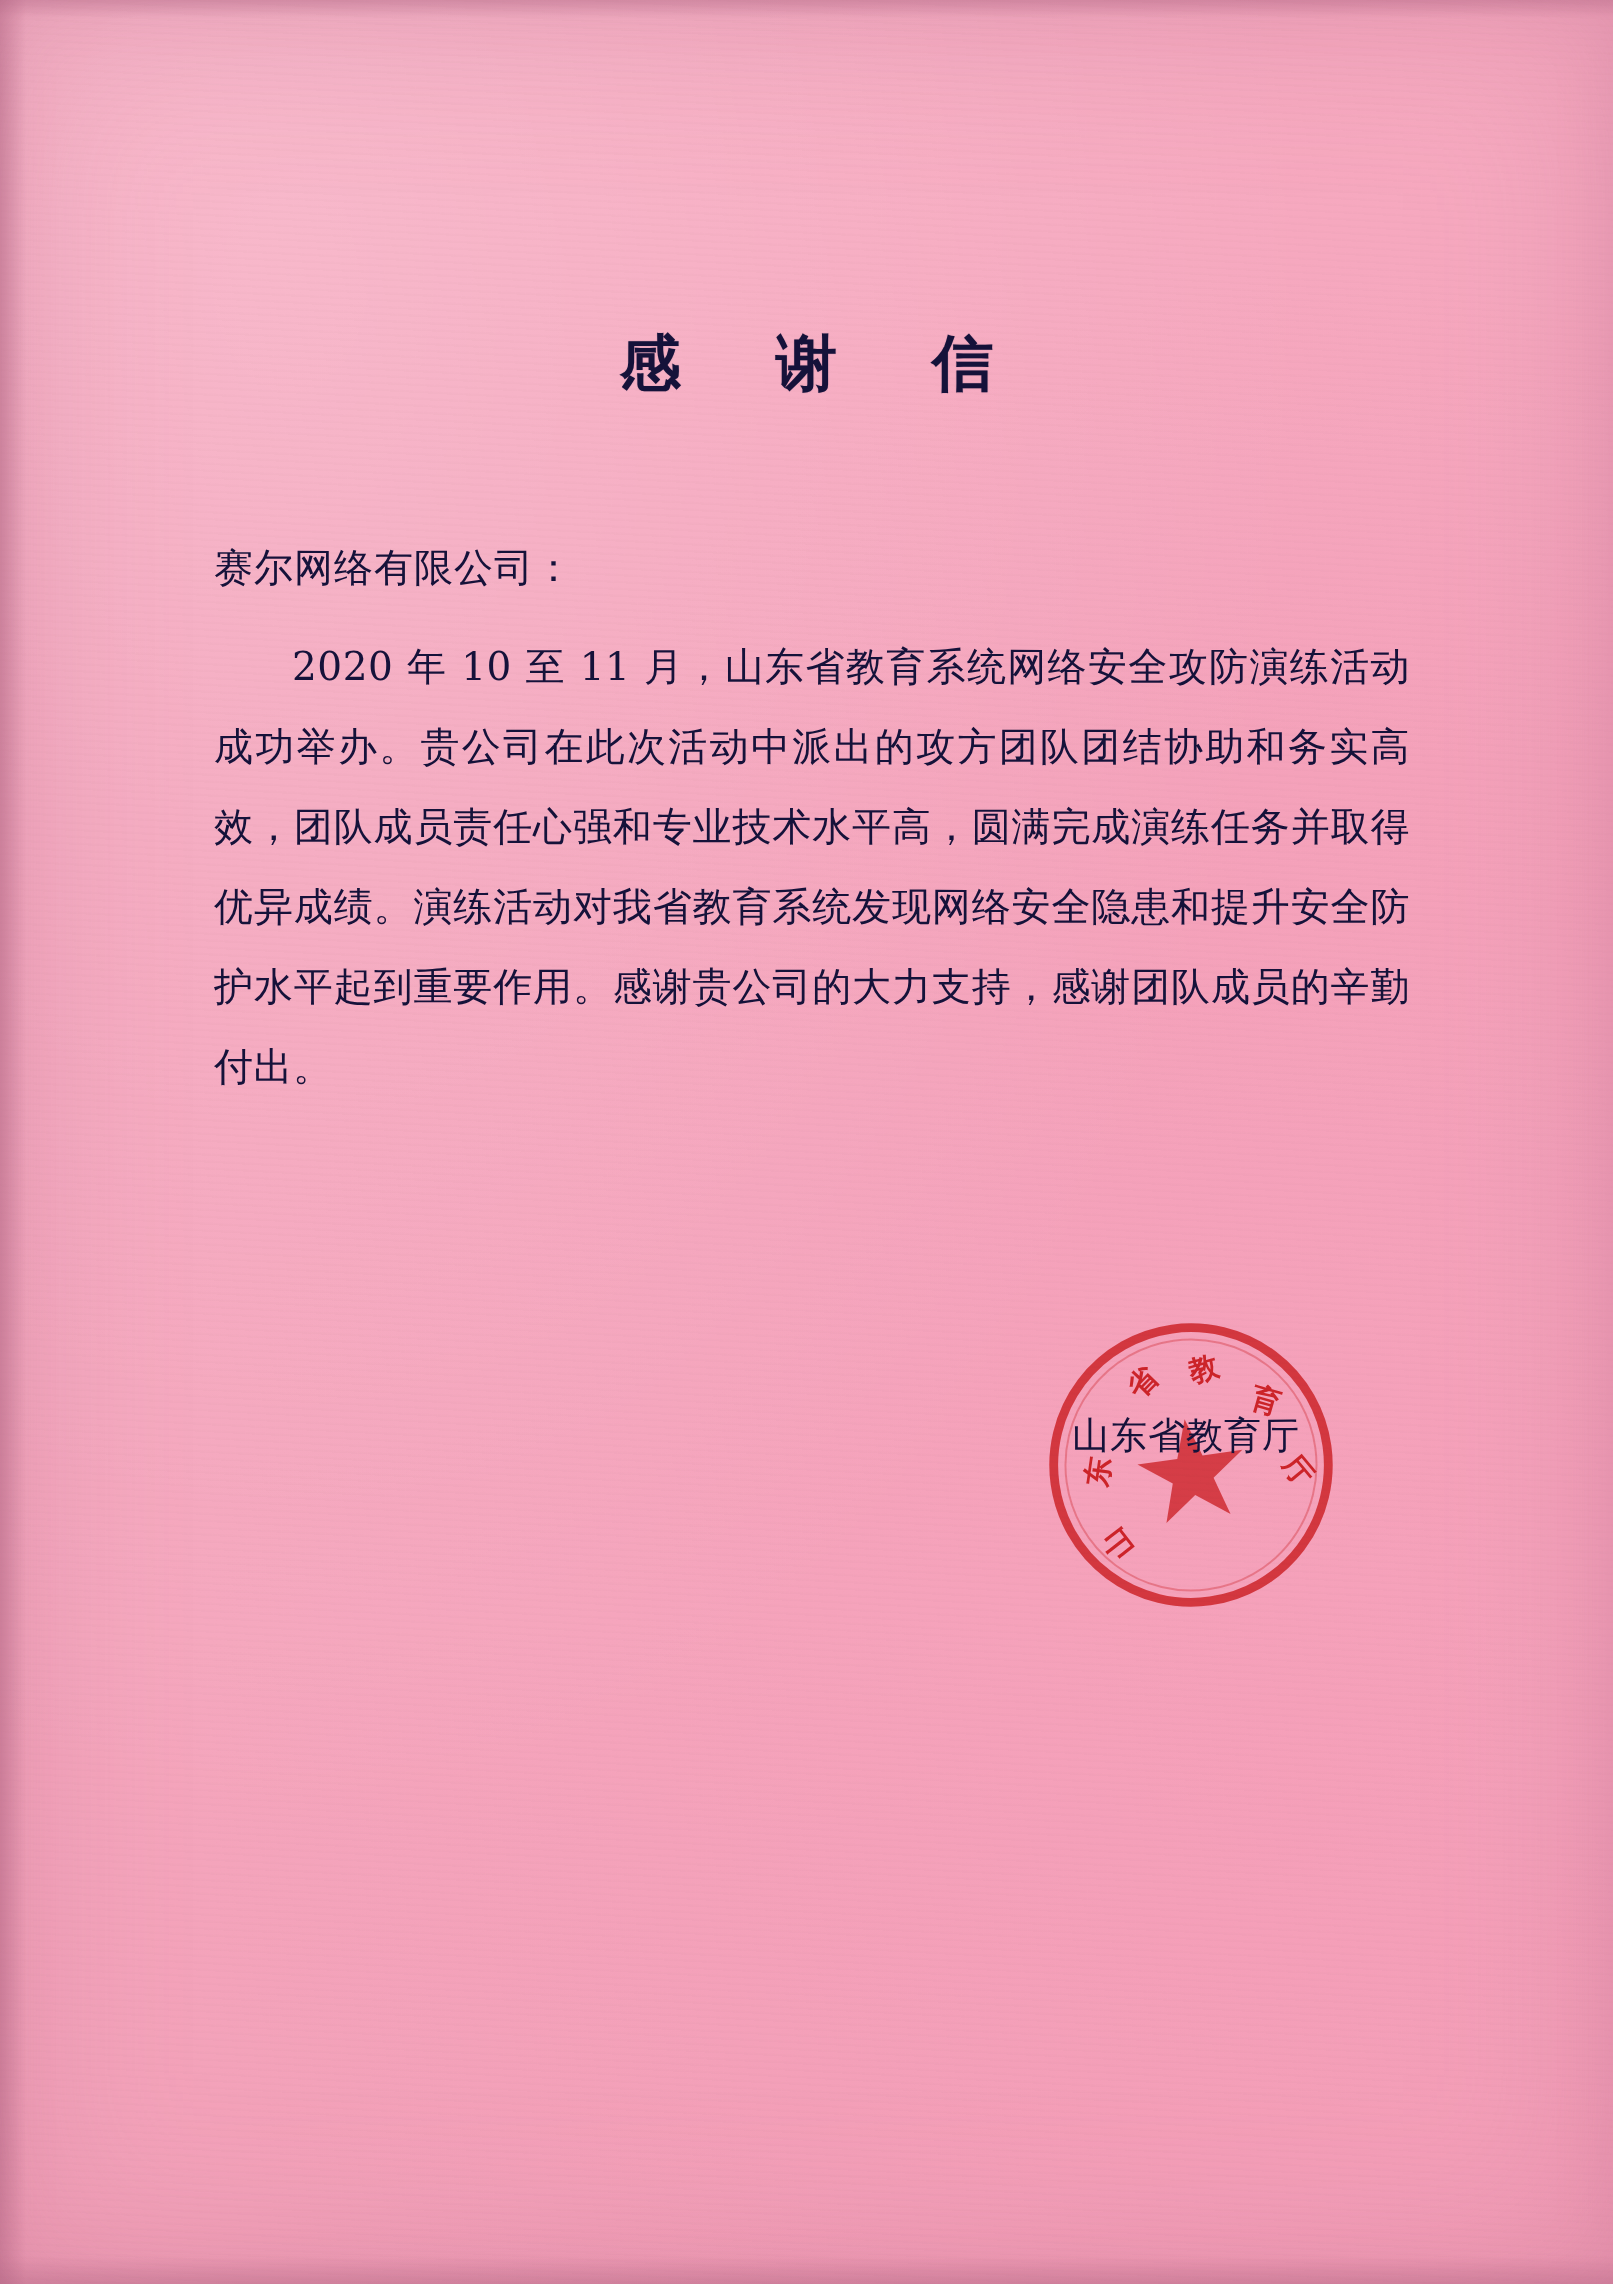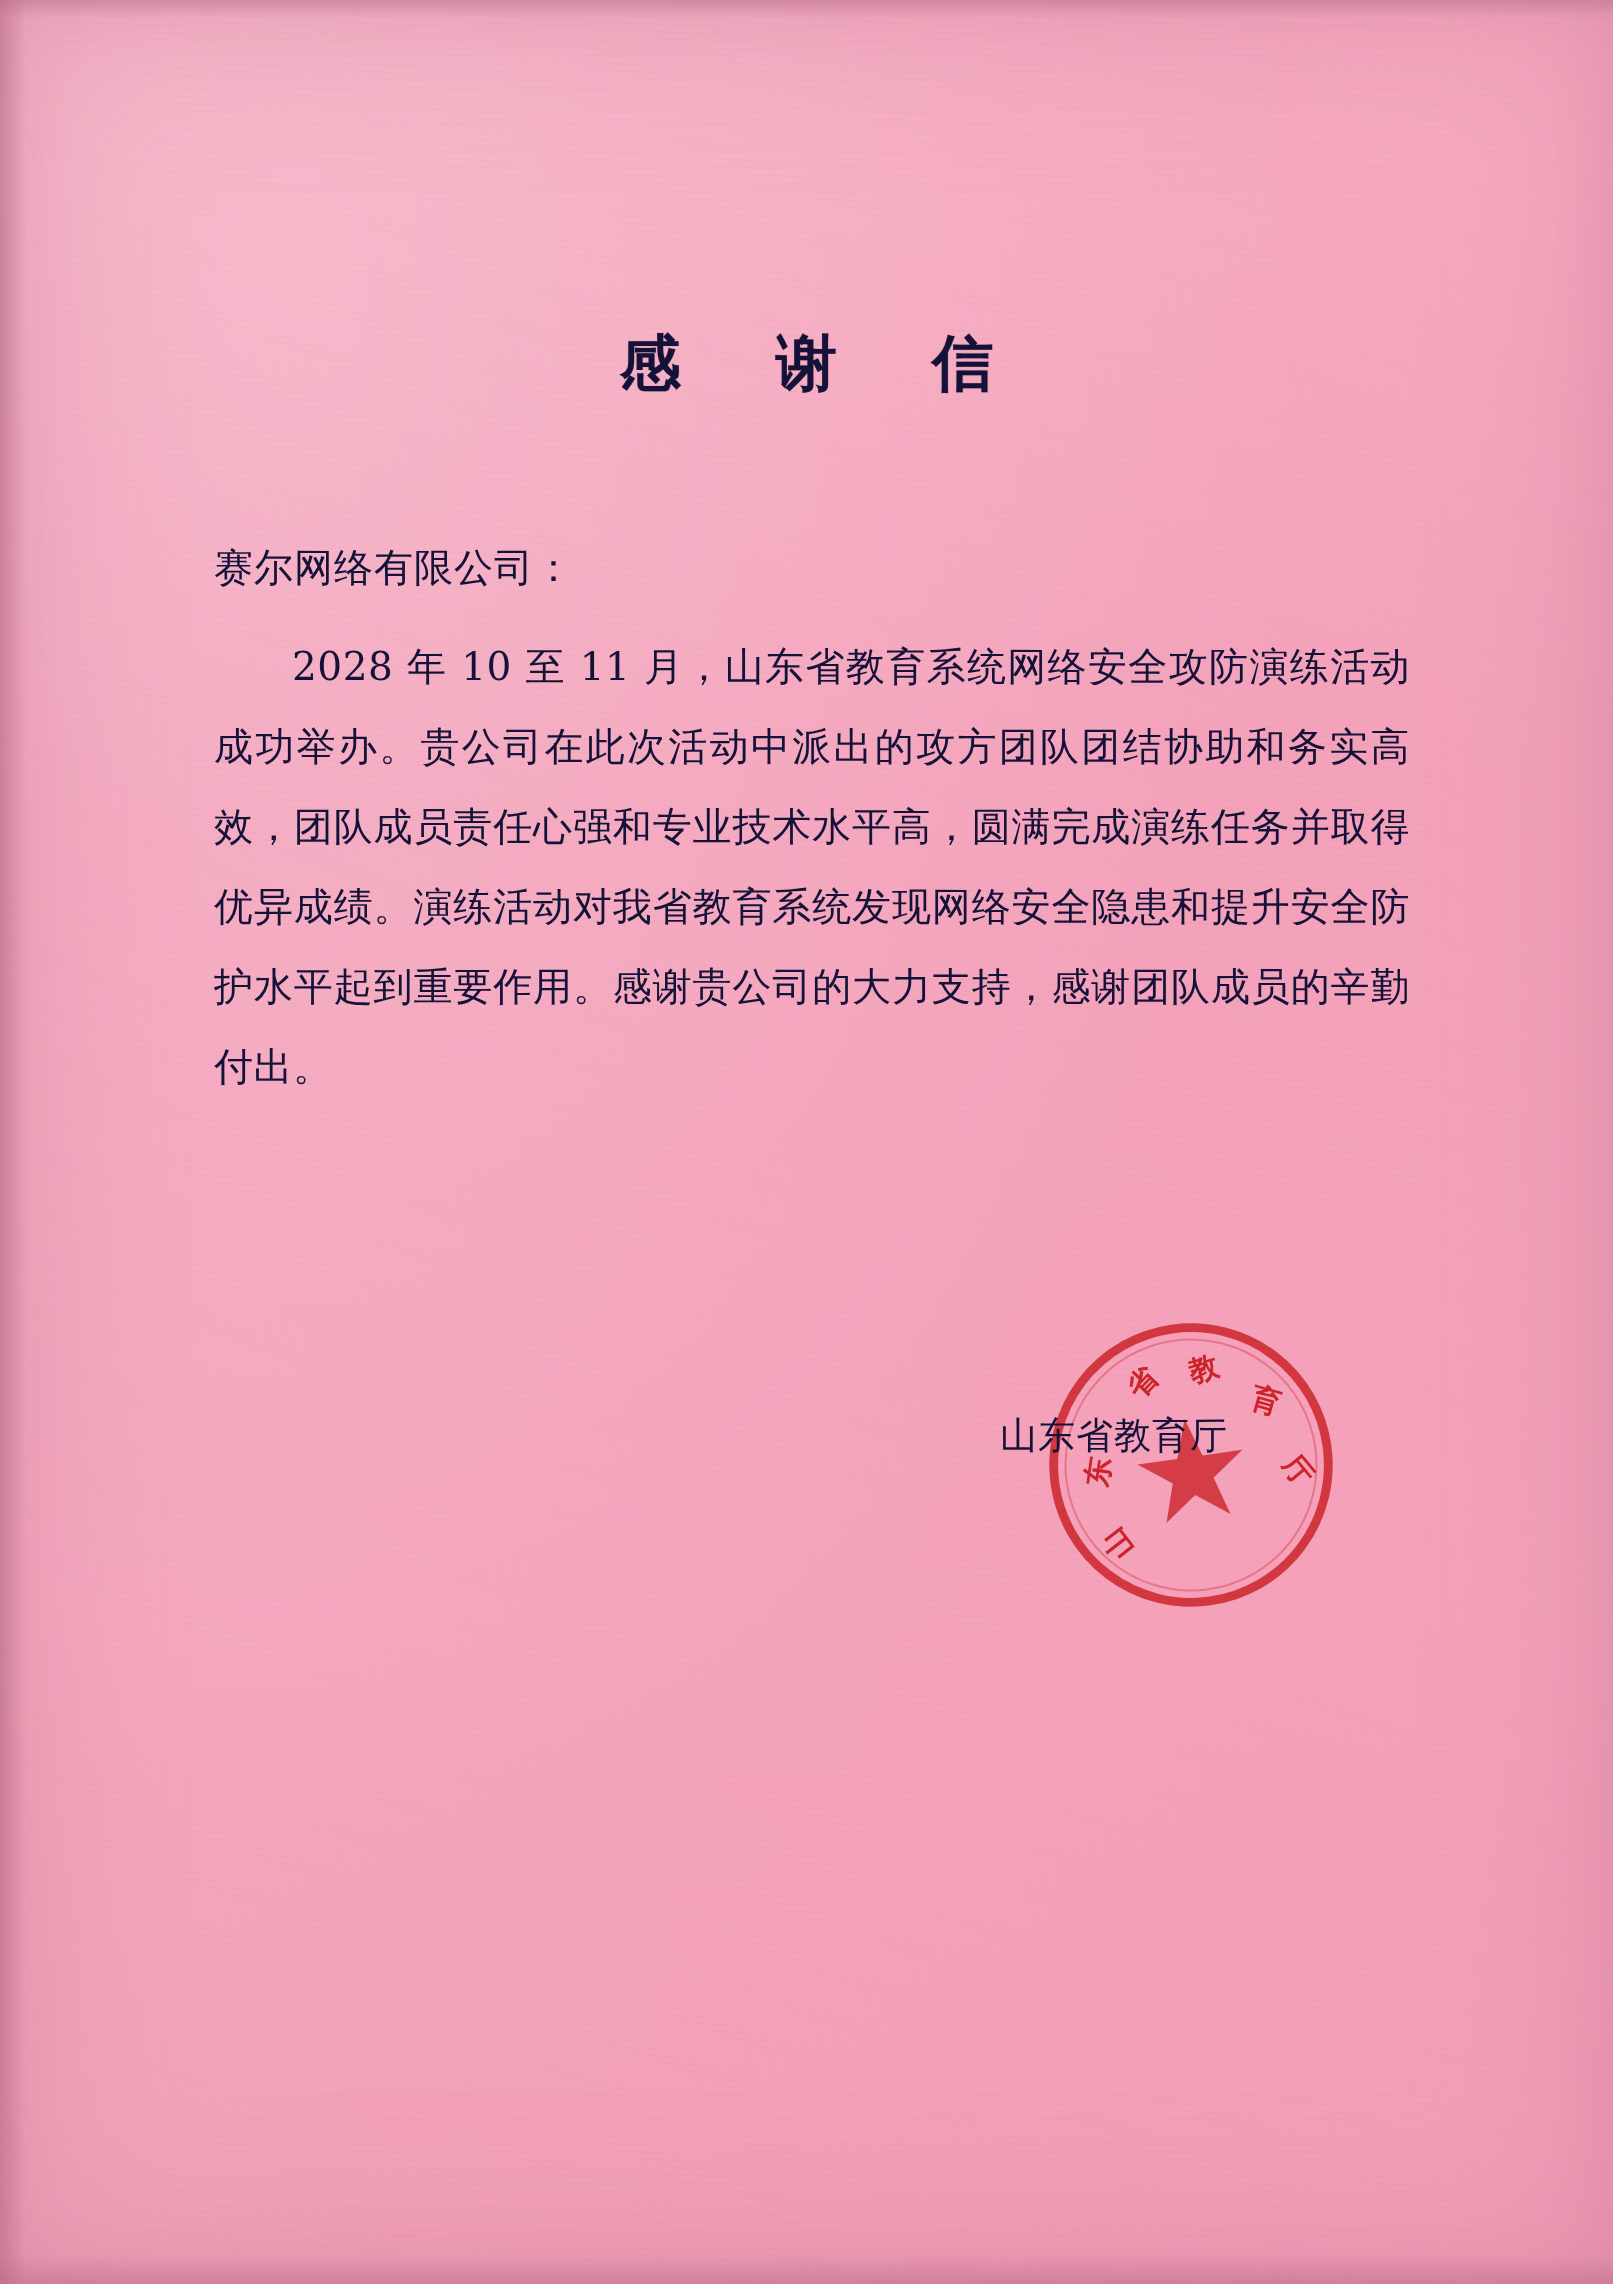--- a/index.html
+++ b/index.html
@@ -110,21 +110,21 @@
     text-justify: inter-ideograph;
     font-family: "DejaVu Serif", "Liberation Serif", serif;
     letter-spacing: 0.5px;
   }
 
   .signature-block {
     position: absolute;
     top: 1397px;
     left: 1000px;
     width: 372px;
-    text-align: left;
+    text-align: center;
     color: #15123a;
     font-size: 37px;
     line-height: 78px;
     font-family: Liberation Serif, serif;
     z-index: 3;
   }
   .sig-org { letter-spacing: 1px; }
   .sig-date { letter-spacing: 2px; }
 
   
@@ -157,21 +157,21 @@
   <div class="edge-left"></div>
   <div class="edge-top"></div>
   <div class="edge-bottom"></div>
 
   <div class="content">
 
     <div class="doc-title">感 谢 信</div>
 
     <div class="salutation">赛尔网络有限公司：</div>
 
-    <div class="body-text">2028 年 10 至 11 月，山东省教育系统网络安全攻防演练活动成功举办。贵公司在此次活动中派出的攻方团队团结协助和务实高效，团队成员责任心强和专业技术水平高，圆满完成演练任务并取得优异成绩。演练活动对我省教育系统发现网络安全隐患和提升安全防护水平起到重要作用。感谢贵公司的大力支持，感谢团队成员的辛勤付出。</div>
+    <div class="body-text">2020 年 10 至 11 月，山东省教育系统网络安全攻防演练活动成功举办。贵公司在此次活动中派出的攻方团队团结协助和务实高效，团队成员责任心强和专业技术水平高，圆满完成演练任务并取得优异成绩。演练活动对我省教育系统发现网络安全隐患和提升安全防护水平起到重要作用。感谢贵公司的大力支持，感谢团队成员的辛勤付出。</div>
 
     <div class="seal">
       <svg class="seal-svg" viewBox="0 0 310 310" xmlns="http://www.w3.org/2000/svg">
         <g transform="rotate(-8 155 155)">
           <circle cx="155" cy="155" r="140" fill="none" stroke="#d01c1c" stroke-width="9" opacity="0.85"></circle>
           <circle cx="155" cy="155" r="128" fill="none" stroke="#d01c1c" stroke-width="2" opacity="0.35"></circle>
 
           <polygon points="155,108 168,147 209,147 176,171 188,210 155,186 122,210 134,171 101,147 142,147" fill="#d01c1c" opacity="0.8"></polygon>
 
           <text class="seal-text-char" x="112" y="82" transform="rotate(-38 112 82)">省</text>

